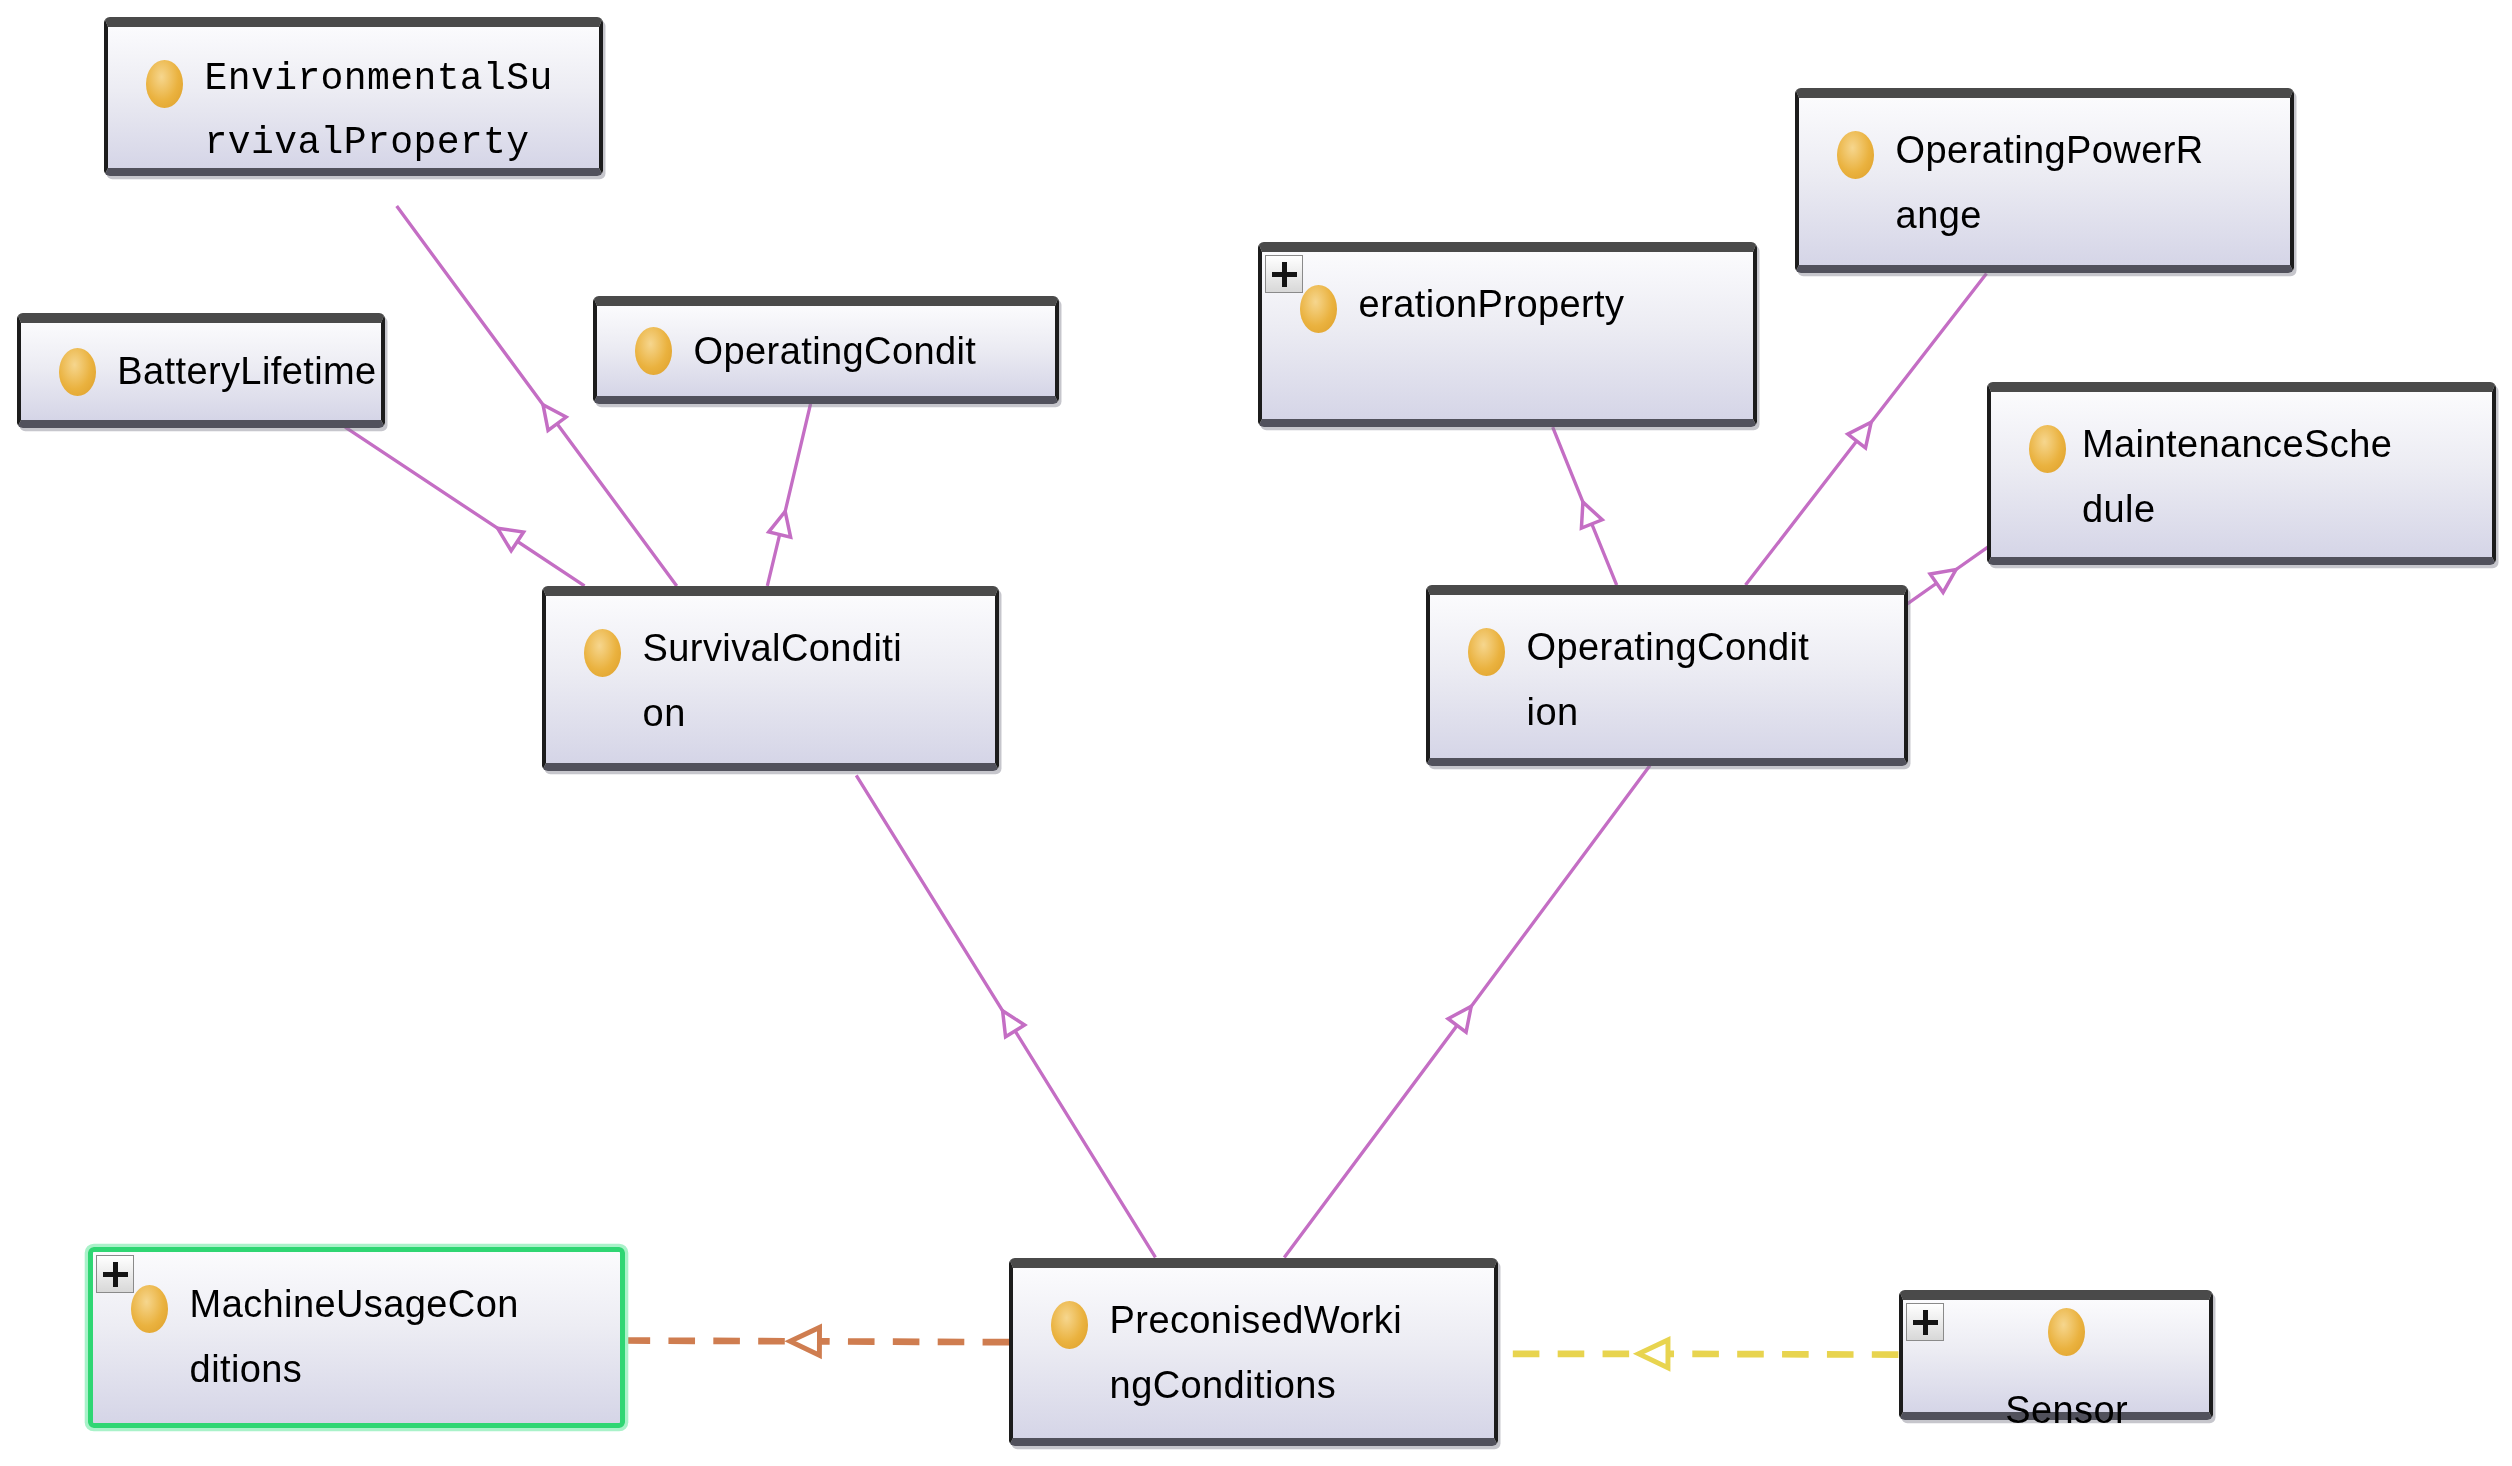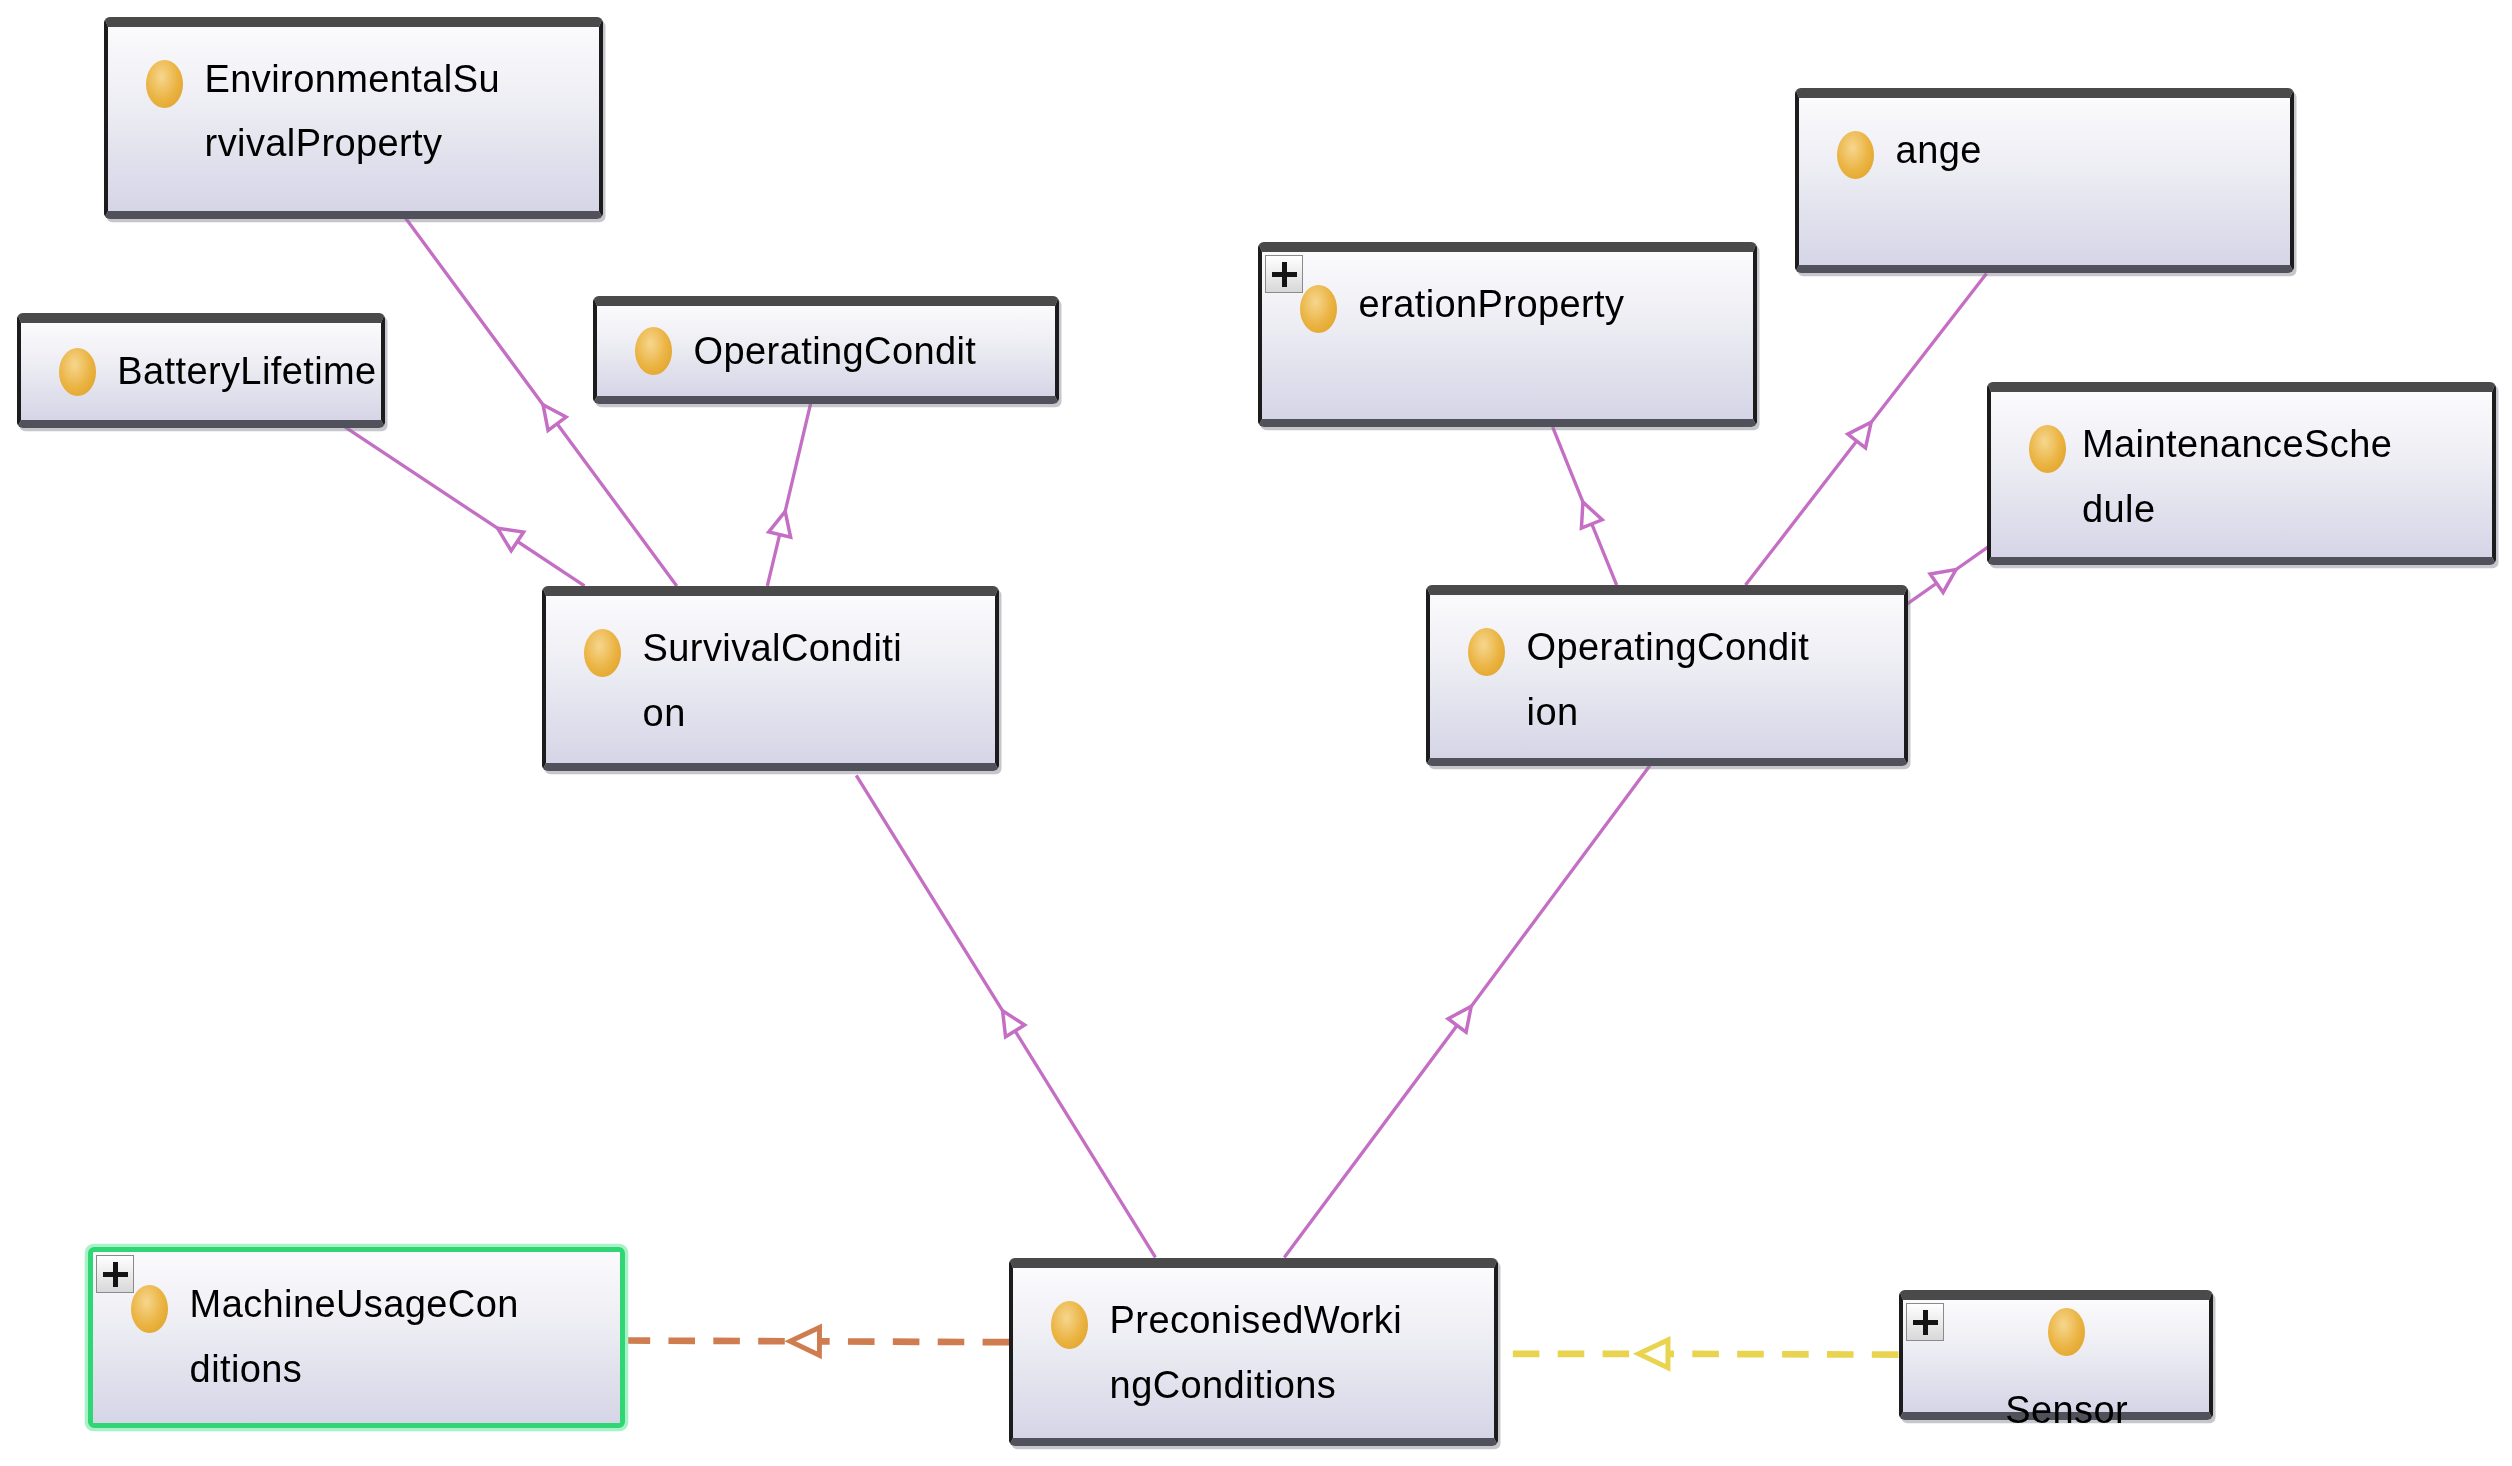--- a/index.html
+++ b/index.html
@@ -74,21 +74,21 @@
     <path d="M923,705 L941,630 L975,486" fill="none" stroke-width="4" marker-mid="url(#arrow-magenta)" stroke="#c46ec4"></path>
     <path d="M1945,704 L1910,618 L1868,514" fill="none" stroke-width="4" marker-mid="url(#arrow-magenta)" stroke="#c46ec4"></path>
     <path d="M2100,704 L2242,520 L2390,329" fill="none" stroke-width="4" marker-mid="url(#arrow-magenta)" stroke="#c46ec4"></path>
     <path d="M2290,730 L2341,694 L2392,658" fill="none" stroke-width="4" marker-mid="url(#arrow-magenta)" stroke="#c46ec4"></path>
     <path d="M1390,1513 L1214,1229 L1030,933" fill="none" stroke-width="4" marker-mid="url(#arrow-magenta)" stroke="#c46ec4"></path>
     <path d="M1545,1513 L1761,1223 L1985,921" fill="none" stroke-width="4" marker-mid="url(#arrow-magenta)" stroke="#c46ec4"></path>
     <path d="M1214,1615 L969,1614 L752,1613" fill="none" stroke-width="8" stroke-dasharray="32 22" marker-mid="url(#arrow-orange)" stroke="#cf7d50"></path>
     <path d="M2284,1630 L1990,1629 L1802,1629" fill="none" stroke-width="8" stroke-dasharray="32 22" marker-mid="url(#arrow-yellow)" stroke="#e8d44f"></path>
   </svg>
 
-  <div class="node two-line" style="left:104px; top:16.6px; width:499px; height:202px;">
+  <div class="node two-line" style="left:104px; top:16.6px; width:499px; height:159px;font-family:Liberation Mono, monospace;">
     <span class="class-icon"></span>
     <span class="label"><span>EnvironmentalSu</span><span>rvivalProperty</span></span>
   </div>
 
   <div class="node one-line" style="left:16.6px; top:313px; width:368px; height:115px;">
     <span class="class-icon"></span>
     <span class="label"><span>BatteryLifetime</span></span>
   </div>
 
   <div class="node one-line" style="left:593px; top:296px; width:466px; height:108px;">
@@ -102,21 +102,21 @@
   </div>
 
   <div class="node two-line" style="left:1258px; top:242px; width:499px; height:185px;">
     <span class="expander"></span>
     <span class="class-icon"></span>
     <span class="label"><span>erationProperty</span></span>
   </div>
 
   <div class="node two-line" style="left:1795px; top:88px; width:499px; height:185px;">
     <span class="class-icon"></span>
-    <span class="label"><span>ange</span></span>
+    <span class="label"><span>OperatingPowerR</span><span>ange</span></span>
   </div>
 
   <div class="node two-line" style="left:1987px; top:382px; width:509px; height:183px;gap:16px;">
     <span class="class-icon"></span>
     <span class="label"><span>MaintenanceSche</span><span>dule</span></span>
   </div>
 
   <div class="node two-line" style="left:1426px; top:585px; width:482px; height:181px;">
     <span class="class-icon"></span>
     <span class="label"><span>OperatingCondit</span><span>ion</span></span>

